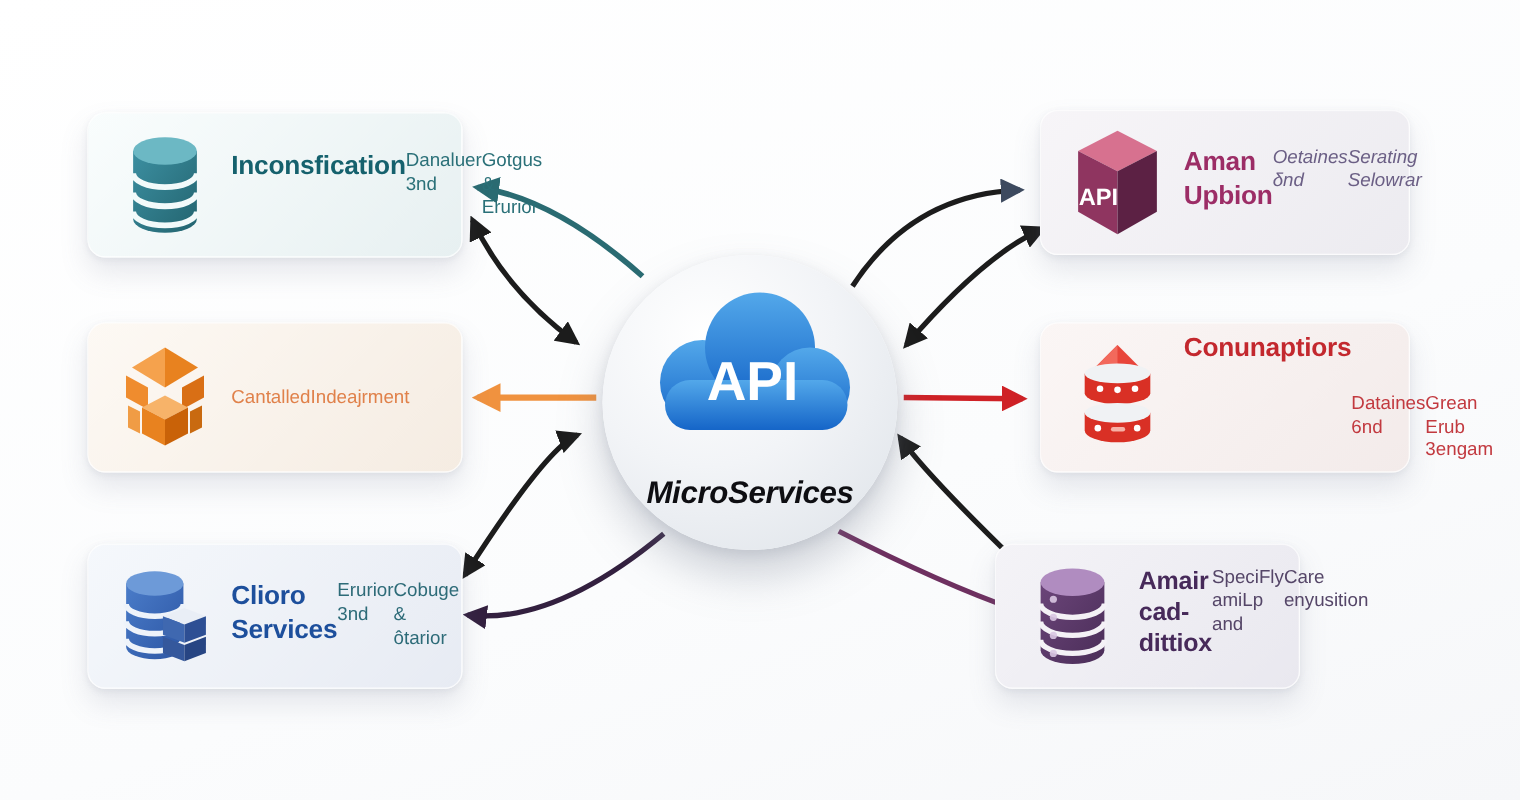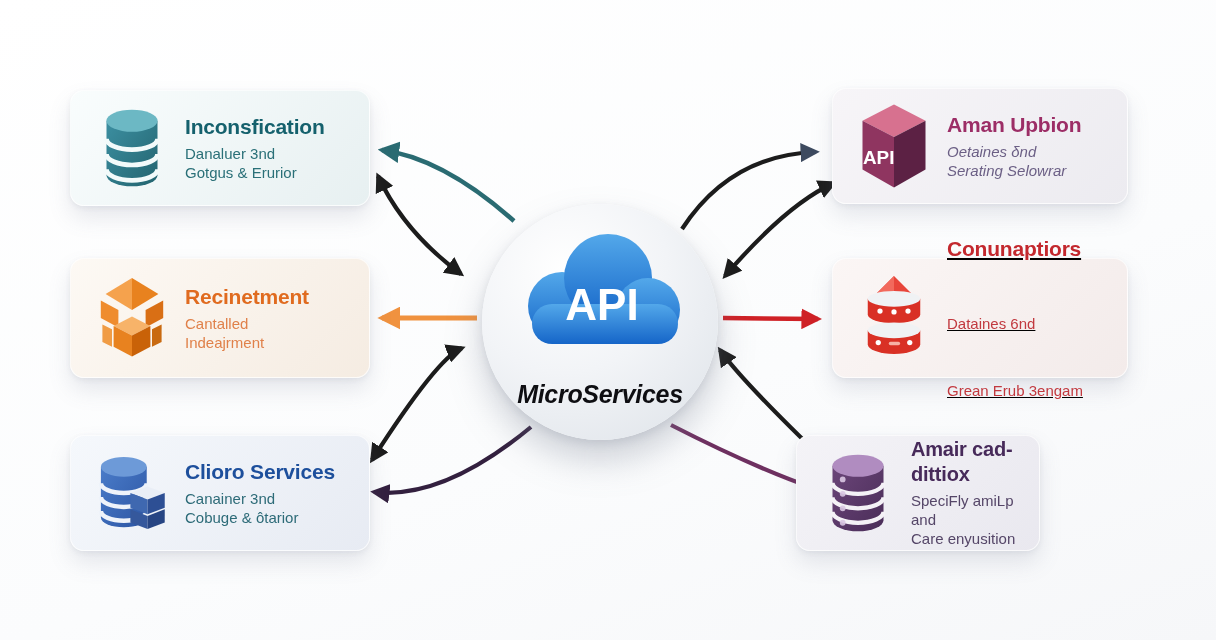--- a/index.html
+++ b/index.html
@@ -9,33 +9,33 @@
     font-family:"Liberation Sans","DejaVu Sans",sans-serif;
     -webkit-font-smoothing:antialiased;
   }
   .card{
     position:absolute;width:300px;height:116px;border-radius:14px;
     display:flex;align-items:center;gap:16px;padding-left:24px;box-sizing:border-box;
     box-shadow:0 12px 22px rgba(110,120,140,.16),0 2px 5px rgba(110,120,140,.10);
     border:1px solid rgba(255,255,255,.7);
   }
   .card .icon{flex:0 0 74px;height:92px;display:flex;align-items:center;justify-content:center;}
-  .card .txt{display:flex;flex-direction:column;line-height:1.25;padding-right:8px;}
+  .card .txt{display:flex;line-height:1.25;padding-right:8px;}
   .card .title{font-size:21px;font-weight:bold;letter-spacing:-.2px;margin-bottom:5px;}
   .card .sub{font-size:15px;font-weight:500;}
   
   #card-tl{left:70px;top:90px;background:linear-gradient(135deg,#f9fdfd,#e7f0f1);}
   #card-tl .title{color:#15616d;} #card-tl .sub{color:#2a7078;}
   #card-ml{left:70px;top:258px;height:120px;background:linear-gradient(135deg,#fdf9f4,#f5ece2);}
   #card-ml .title{color:#e06b1f;} #card-ml .sub{color:#e0814a;}
   #card-bl{left:70px;top:435px;background:linear-gradient(135deg,#f5f8fc,#e7ebf3);}
   #card-bl .title{color:#1d4f9c;} #card-bl .sub{color:#2d6b78;}
   #card-tr{left:832px;top:88px;width:296px;background:linear-gradient(135deg,#f7f5f8,#ecebf0);}
   #card-tr .title{color:#9c2d66;} #card-tr .sub{color:#6b5f85;font-style:italic;}
-  #card-mr{left:832px;top:258px;width:296px;height:120px;background:linear-gradient(135deg,#fbf6f5,#f3ebea);text-decoration:underline;}
+  #card-mr{left:832px;top:258px;width:296px;height:120px;background:linear-gradient(135deg,#fbf6f5,#f3ebea);}
   #card-mr .title{color:#c3282e;} #card-mr .sub{color:#c2393f;margin-top:48px;}
   #card-br{left:796px;top:435px;width:244px;background:linear-gradient(135deg,#f4f3f7,#e9e8ef);}
   #card-br .title{color:#472a5a;font-size:20px;} #card-br .sub{color:#554668;}
   
   .hub{
     position:absolute;left:482px;top:204px;width:236px;height:236px;border-radius:50%;
     background:radial-gradient(circle at 35% 28%,#ffffff 0%,#f2f4f7 45%,#dde2e8 100%);
     box-shadow:0 20px 35px rgba(120,130,145,.35),0 4px 10px rgba(120,130,145,.18);
   }
   .hub .cloud{position:absolute;left:28px;top:24px;}
@@ -115,21 +115,20 @@
       <polygon points="6,30 28,42 28,64 6,52" fill="#ef8c2e"></polygon>
       <polygon points="84,30 62,42 62,64 84,52" fill="#d96f15"></polygon>
       <polygon points="8,60 20,66 20,88 8,82" fill="#f09c45"></polygon>
       <polygon points="82,60 70,66 70,88 82,82" fill="#c96a10"></polygon>
       <polygon points="45,50 68,62 45,74 22,62" fill="#f7b369"></polygon>
       <polygon points="22,62 45,74 45,100 22,88" fill="#e8821f"></polygon>
       <polygon points="68,62 45,74 45,100 68,88" fill="#c96208"></polygon>
     </svg>
   </div>
   <div class="txt">
-    <div class="title">Recinetment</div>
     <div class="sub">Cantalled</div>
     <div class="sub">Indeajrment</div>
   </div>
 </div>
 
 <div class="card" id="card-bl">
   <div class="icon">
     <svg width="72" height="92" viewBox="0 0 88 104">
       <defs>
           <linearGradient id="gBlue" x1="0" y1="0" x2="1" y2="1">
@@ -144,21 +143,21 @@
       <path d="M6,74 a28,12 0 0 0 56,0" stroke="#eef3fa" stroke-width="5.5" fill="none"></path>
       <polygon points="63,44 84,52 63,60 42,52" fill="#e9eef6"></polygon>
       <polygon points="42,52 63,60 63,78 42,70" fill="#3f68b0"></polygon>
       <polygon points="84,52 63,60 63,78 84,70" fill="#2d4f94"></polygon>
       <polygon points="42,72 63,80 63,96 42,88" fill="#35589c"></polygon>
       <polygon points="84,72 63,80 63,96 84,88" fill="#274583"></polygon>
     </svg>
   </div>
   <div class="txt">
     <div class="title">Clioro Services</div>
-    <div class="sub">Canainer 3nd</div>
+    <div class="sub">Erurior 3nd</div>
     <div class="sub">Cobuge &amp; ôtarior</div>
   </div>
 </div>
 
 <div class="card" id="card-tr">
   <div class="icon">
     <svg width="72" height="92" viewBox="0 0 80 96">
       <polygon points="40,2 75,20 40,38 5,20" fill="#d7718f"></polygon>
       <polygon points="5,20 40,38 40,94 5,74" fill="#8f3560"></polygon>
       <polygon points="75,20 40,38 40,94 75,74" fill="#5c2144"></polygon>

